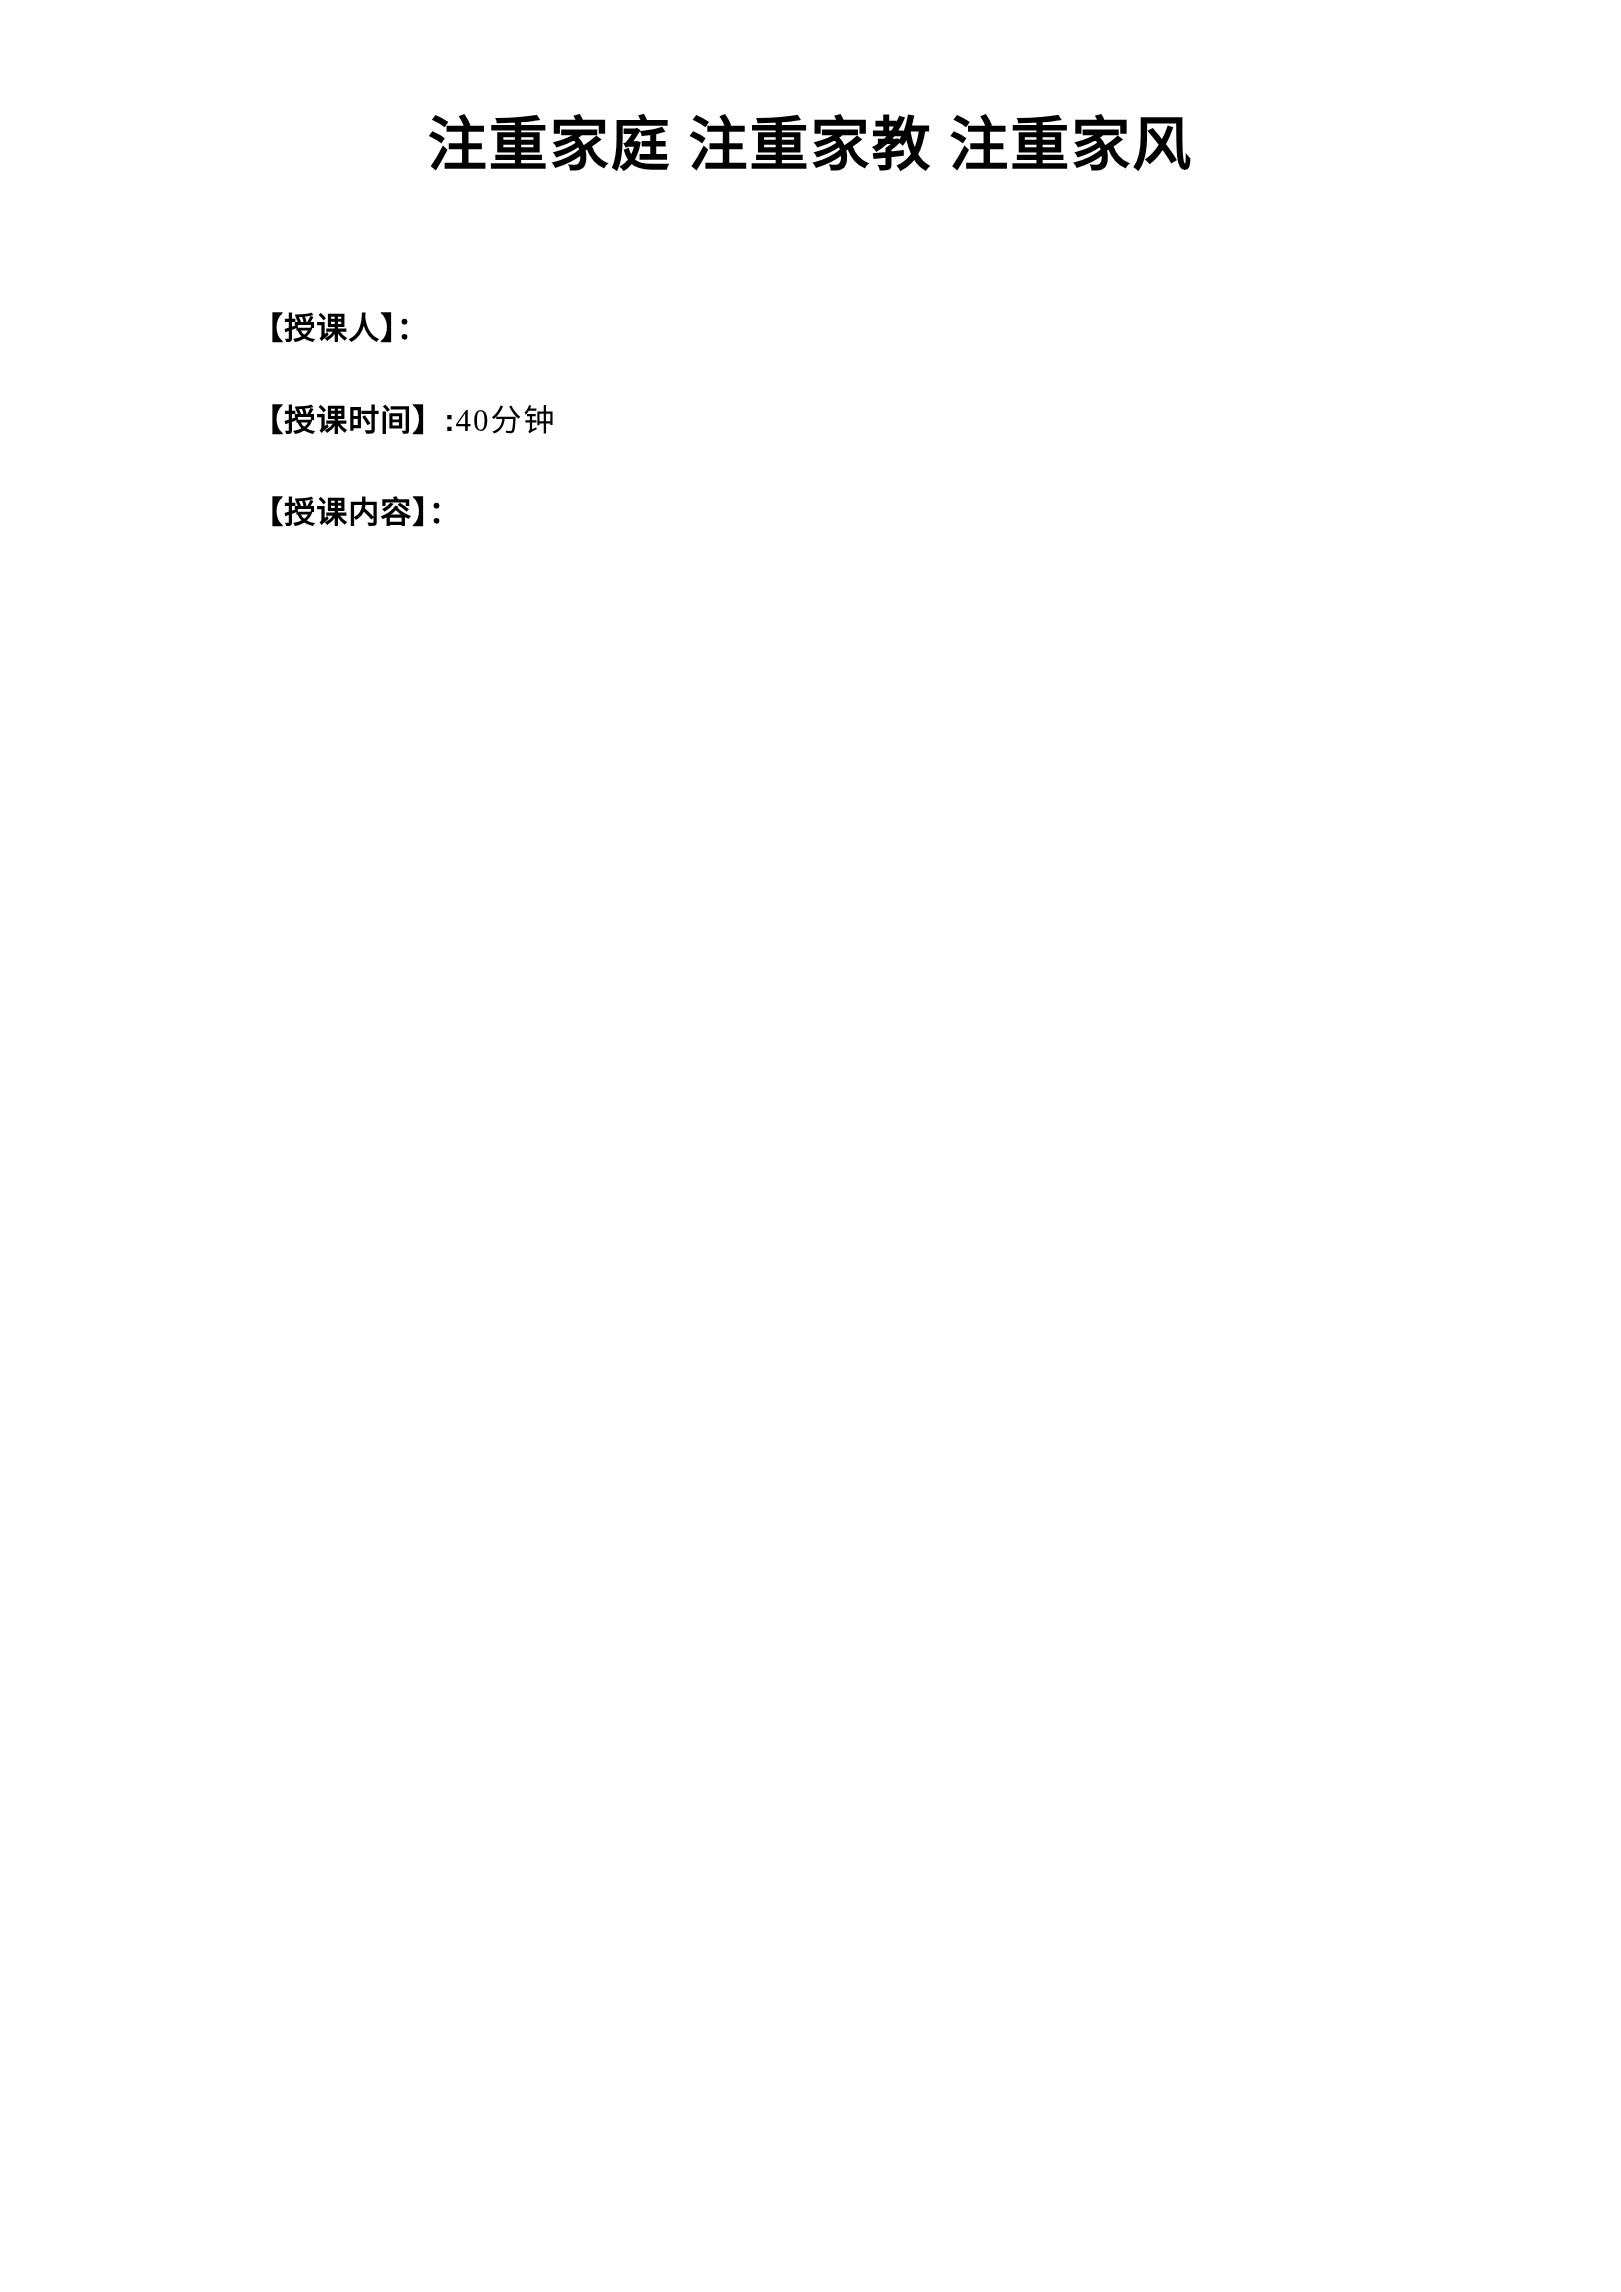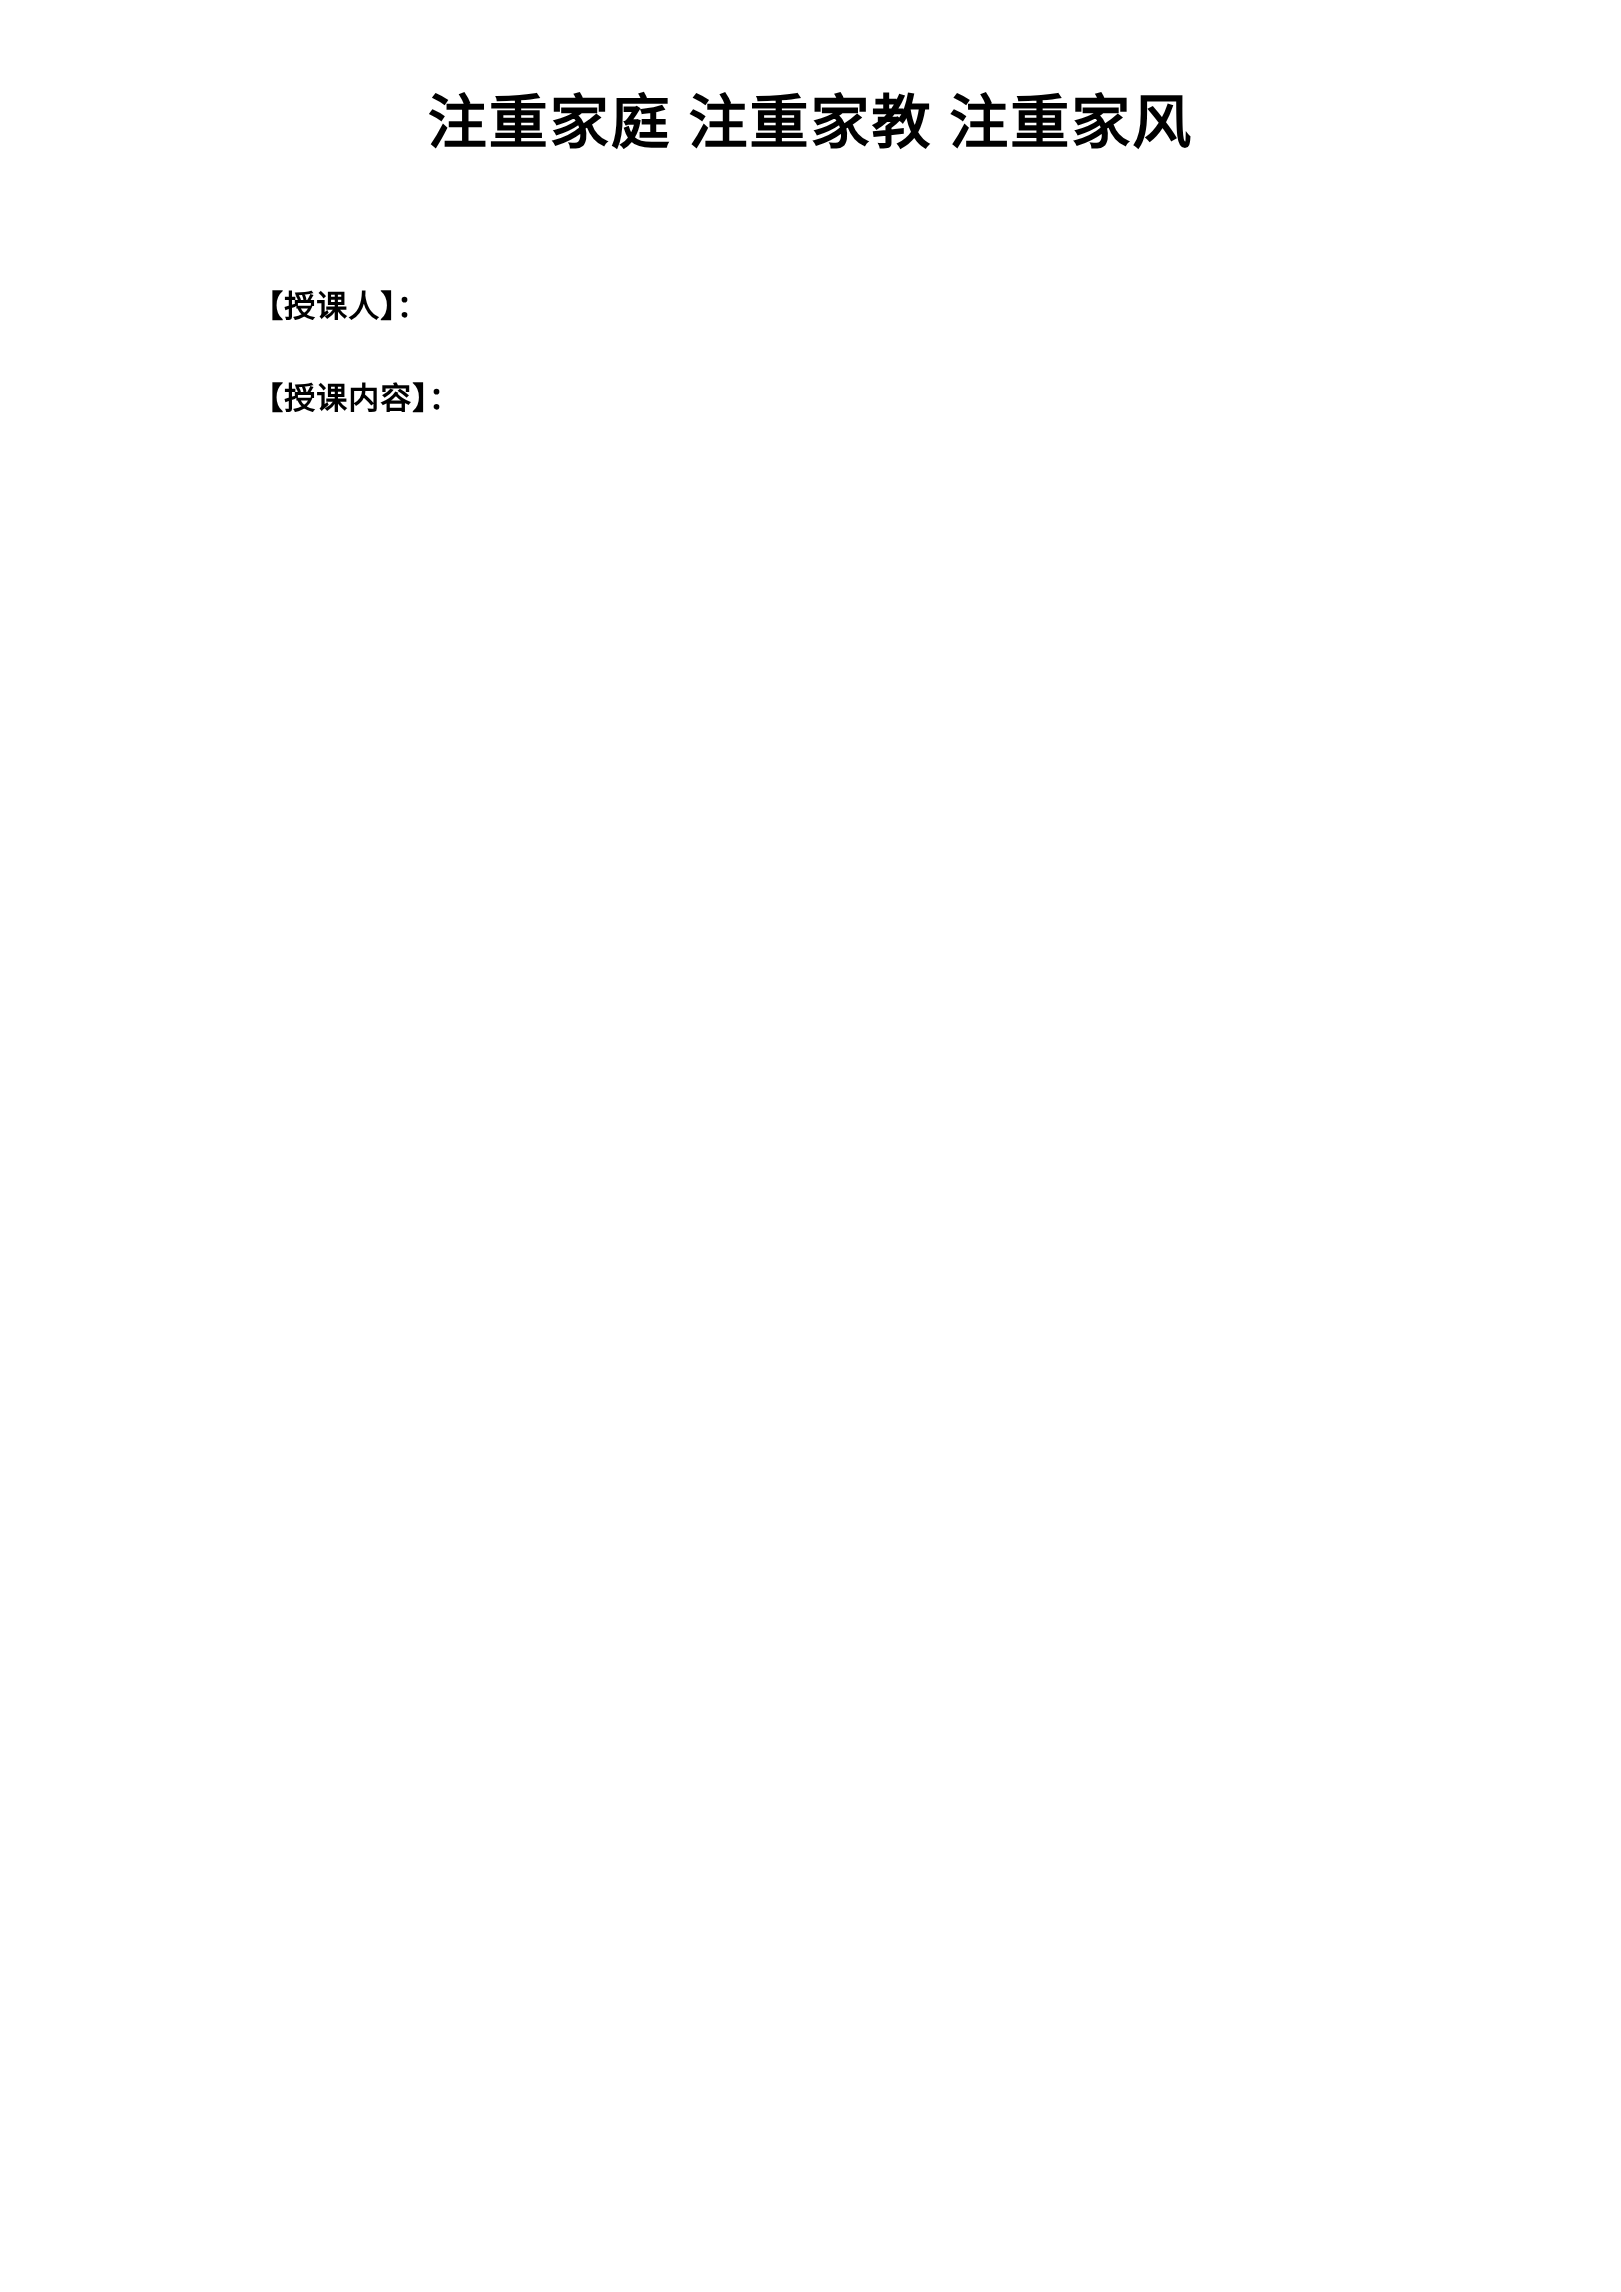--- a/index.html
+++ b/index.html
@@ -11,21 +11,21 @@
     height: 2293px;
     background: #ffffff;
     overflow: hidden;
   }
   .page {
     box-sizing: border-box;
     width: 1621px;
     height: 2293px;
     background: #ffffff;
     color: #000000;
-    padding-top: 85px;
+    padding-top: 107px;
     font-family: "Liberation Serif", "DejaVu Serif", serif;
   }
   .doc-title {
     margin: 0;
     width: 100%;
     text-align: center;
     font-size: 59px;
     line-height: 76px;
     font-weight: 700;
     letter-spacing: 2px;
@@ -61,20 +61,23 @@
   <h1 class="doc-title">注重家庭 注重家教 注重家风</h1>
 
   <div class="content">
 
     <p class="para">
       <strong class="section-label">【授课人】：</strong><span></span>
     </p>
 
 
 
+    <p class="para">
+      <strong class="section-label">【授课时间】:</strong><span>40分钟</span>
+    </p>
 
     <p class="para">
       <strong class="section-label">【授课内容】：</strong><span></span>
     </p>
 
 
 
   </div>
 </div>
 

